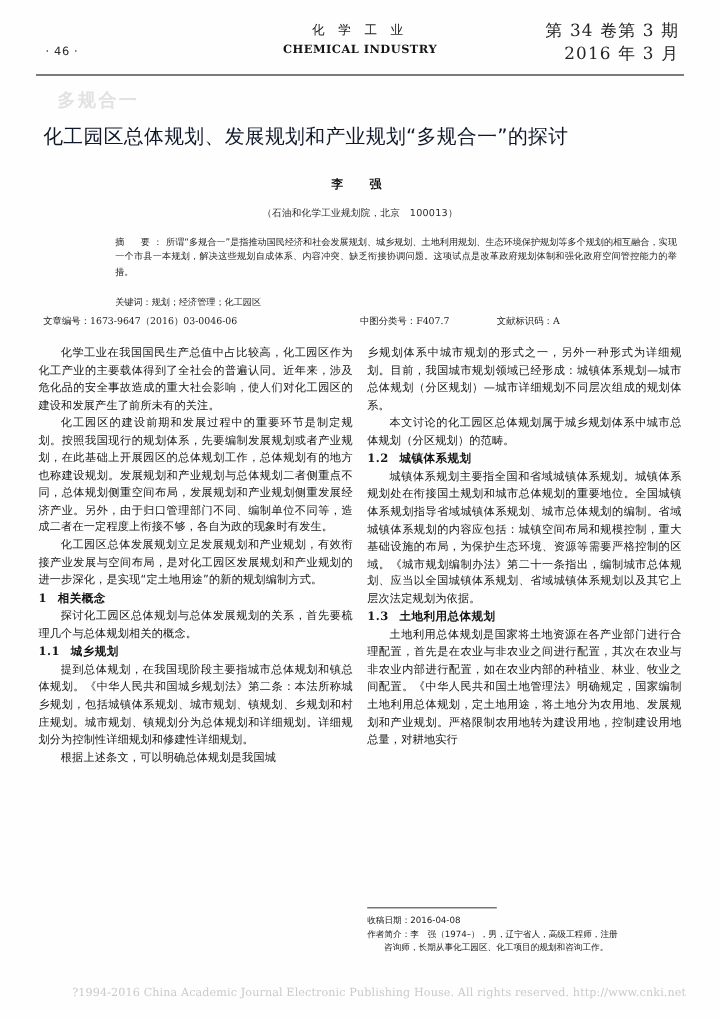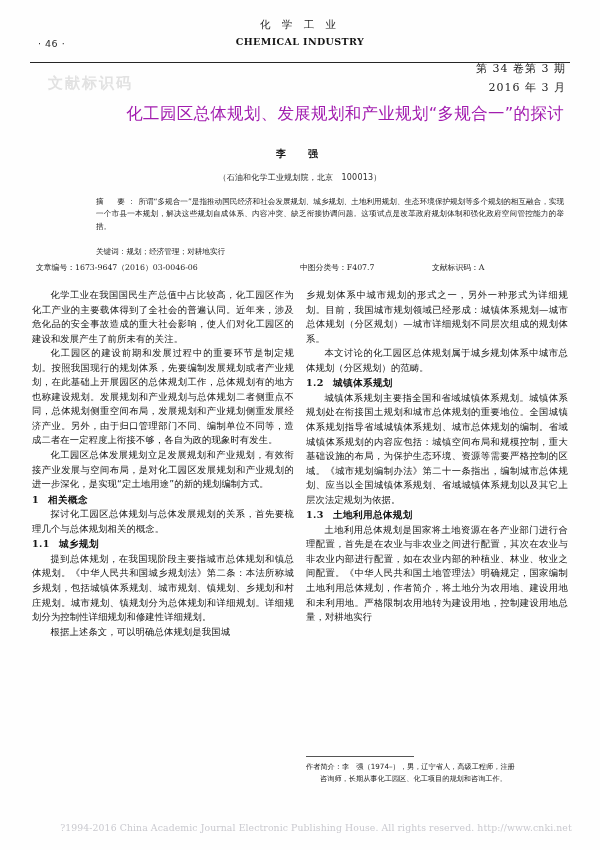--- a/index.html
+++ b/index.html
@@ -58,26 +58,25 @@
     font-weight: bold;
     letter-spacing: 0.4px;
     color: #141414;
     font-family: "DejaVu Serif", "Liberation Serif", serif;
   }
   .issue {
     position: absolute;
     right: 4px;
     top: 1px;
     text-align: right;
-    font-size: 11px;
+    font-size: 14px;
     line-height: 19px;
     color: #242424;
     font-family: "DejaVu Serif", "Liberation Serif", serif;
     letter-spacing: 1px;
-    margin-top: 42px;
   }
   .issue span { display: block; }
   .rule {
     position: absolute;
     top: 62px;
     left: 30px;
     right: 30px;
     border-top: 1.6px solid #262626;
   }
 
@@ -92,24 +91,24 @@
     color: #e2e2e2;
     user-select: none;
   }
 
   
   .title {
     position: absolute;
     top: 103px;
     left: 36px;
     right: 36px;
-    text-align: right;
+    text-align: left;
     font-size: 16.5px;
     letter-spacing: 0.3px;
-    color: #a21caf;
+    color: #0f172a;
     font-family: "DejaVu Sans", "Liberation Sans", sans-serif;
   }
   .author {
     position: absolute;
     top: 147px;
     left: 0; right: 0;
     text-align: center;
     font-size: 10px;
     font-weight: bold;
     letter-spacing: 6px;
@@ -153,21 +152,21 @@
     position: absolute;
     top: 262px;
     left: 36px;
     right: 36px;
     font-size: 7.8px;
     color: #1c1c1c;
     font-family: "DejaVu Serif", "Liberation Serif", serif;
   }
   .meta-block .m1 { position: absolute; left: 0;   top: 0; }
   .meta-block .m2 { position: absolute; left: 264px; top: 0; }
-  .meta-block .m3 { position: absolute; left: 396px; top: 0; }
+  .meta-block .m3 { position: absolute; left: 378px; top: 0; }
 
   
   .col {
     position: absolute;
     top: 288px;
     width: 262px;
     font-size: 9.3px;
     line-height: 14.55px;
     color: #151515;
     text-align: justify;
@@ -230,31 +229,31 @@
     <div class="folio">· 46 ·</div>
     <div class="journal-cn">化 学 工 业</div>
     <div class="journal-en">CHEMICAL INDUSTRY</div>
     <div class="issue">
       <span>第 34 卷第 3 期</span>
       <span>2016 年 3 月</span>
     </div>
   </div>
   <div class="rule"></div>
 
-  <div class="watermark">文献标识码</div>
+  <div class="watermark">多规合一</div>
 
   <div class="title">化工园区总体规划、发展规划和产业规划“多规合一”的探讨</div>
   <div class="author">李　强</div>
   <div class="affil">（石油和化学工业规划院，北京　100013）</div>
 
   <div class="abs-block">
     <span class="abs-lead">摘　要：</span><span>所谓“多规合一”是指推动国民经济和社会发展规划、城乡规划、土地利用规划、生态环境保护规划等多个规划的相互融合，实现一个市县一本规划，解决这些规划自成体系、内容冲突、缺乏衔接协调问题。这项试点是改革政府规划体制和强化政府空间管控能力的举措。</span>
   </div>
   <div class="kw-block">
-    <span>关键词：</span><span>规划；经济管理；对耕地实行</span>
+    <span>关键词：</span><span>规划；经济管理；化工园区</span>
   </div>
 
   <div class="meta-block">
     <span class="m1">文章编号：1673-9647（2016）03-0046-06</span>
     <span class="m2">中图分类号：F407.7</span>
     <span class="m3">文献标识码：A</span>
   </div>
 
   <div class="col col-left">
       <p class="para">化学工业在我国国民生产总值中占比较高，化工园区作为化工产业的主要载体得到了全社会的普遍认同。近年来，涉及危化品的安全事故造成的重大社会影响，使人们对化工园区的建设和发展产生了前所未有的关注。</p>
@@ -265,24 +264,25 @@
       <p class="heading"><span class="num">1.1</span><span>城乡规划</span></p>
       <p class="para">提到总体规划，在我国现阶段主要指城市总体规划和镇总体规划。《中华人民共和国城乡规划法》第二条：本法所称城乡规划，包括城镇体系规划、城市规划、镇规划、乡规划和村庄规划。城市规划、镇规划分为总体规划和详细规划。详细规划分为控制性详细规划和修建性详细规划。</p>
       <p class="para">根据上述条文，可以明确总体规划是我国城</p>
     </div>
   <div class="col col-right">
       <p class="para noind">乡规划体系中城市规划的形式之一，另外一种形式为详细规划。目前，我国城市规划领域已经形成：城镇体系规划—城市总体规划（分区规划）—城市详细规划不同层次组成的规划体系。</p>
       <p class="para">本文讨论的化工园区总体规划属于城乡规划体系中城市总体规划（分区规划）的范畴。</p>
       <p class="heading"><span class="num">1.2</span><span>城镇体系规划</span></p>
       <p class="para">城镇体系规划主要指全国和省域城镇体系规划。城镇体系规划处在衔接国土规划和城市总体规划的重要地位。全国城镇体系规划指导省域城镇体系规划、城市总体规划的编制。省域城镇体系规划的内容应包括：城镇空间布局和规模控制，重大基础设施的布局，为保护生态环境、资源等需要严格控制的区域。《城市规划编制办法》第二十一条指出，编制城市总体规划、应当以全国城镇体系规划、省域城镇体系规划以及其它上层次法定规划为依据。</p>
       <p class="heading"><span class="num">1.3</span><span>土地利用总体规划</span></p>
-      <p class="para">土地利用总体规划是国家将土地资源在各产业部门进行合理配置，首先是在农业与非农业之间进行配置，其次在农业与非农业内部进行配置，如在农业内部的种植业、林业、牧业之间配置。《中华人民共和国土地管理法》明确规定，国家编制土地利用总体规划，作者简介，将土地分为农用地、建设用地和未利用地。严格限制农用地转为建设用地，控制建设用地总量，对耕地实行</p>
+      <p class="para">土地利用总体规划是国家将土地资源在各产业部门进行合理配置，首先是在农业与非农业之间进行配置，其次在农业与非农业内部进行配置，如在农业内部的种植业、林业、牧业之间配置。《中华人民共和国土地管理法》明确规定，国家编制土地利用总体规划，定土地用途，将土地分为农用地、发展规划和产业规划。严格限制农用地转为建设用地，控制建设用地总量，对耕地实行</p>
     </div>
 
   <div class="fn-rule"></div>
   <div class="footnote">
+    <p>收稿日期：2016-04-08</p>
     <p>作者简介：李　强（1974–），男，辽宁省人，高级工程师，注册</p>
     <p class="hang">咨询师，长期从事化工园区、化工项目的规划和咨询工作。</p>
   </div>
 
   <div class="copyright">?1994-2016 China Academic Journal Electronic Publishing House. All rights reserved.   http://www.cnki.net</div>
 
 </div>
 
 </body></html>

